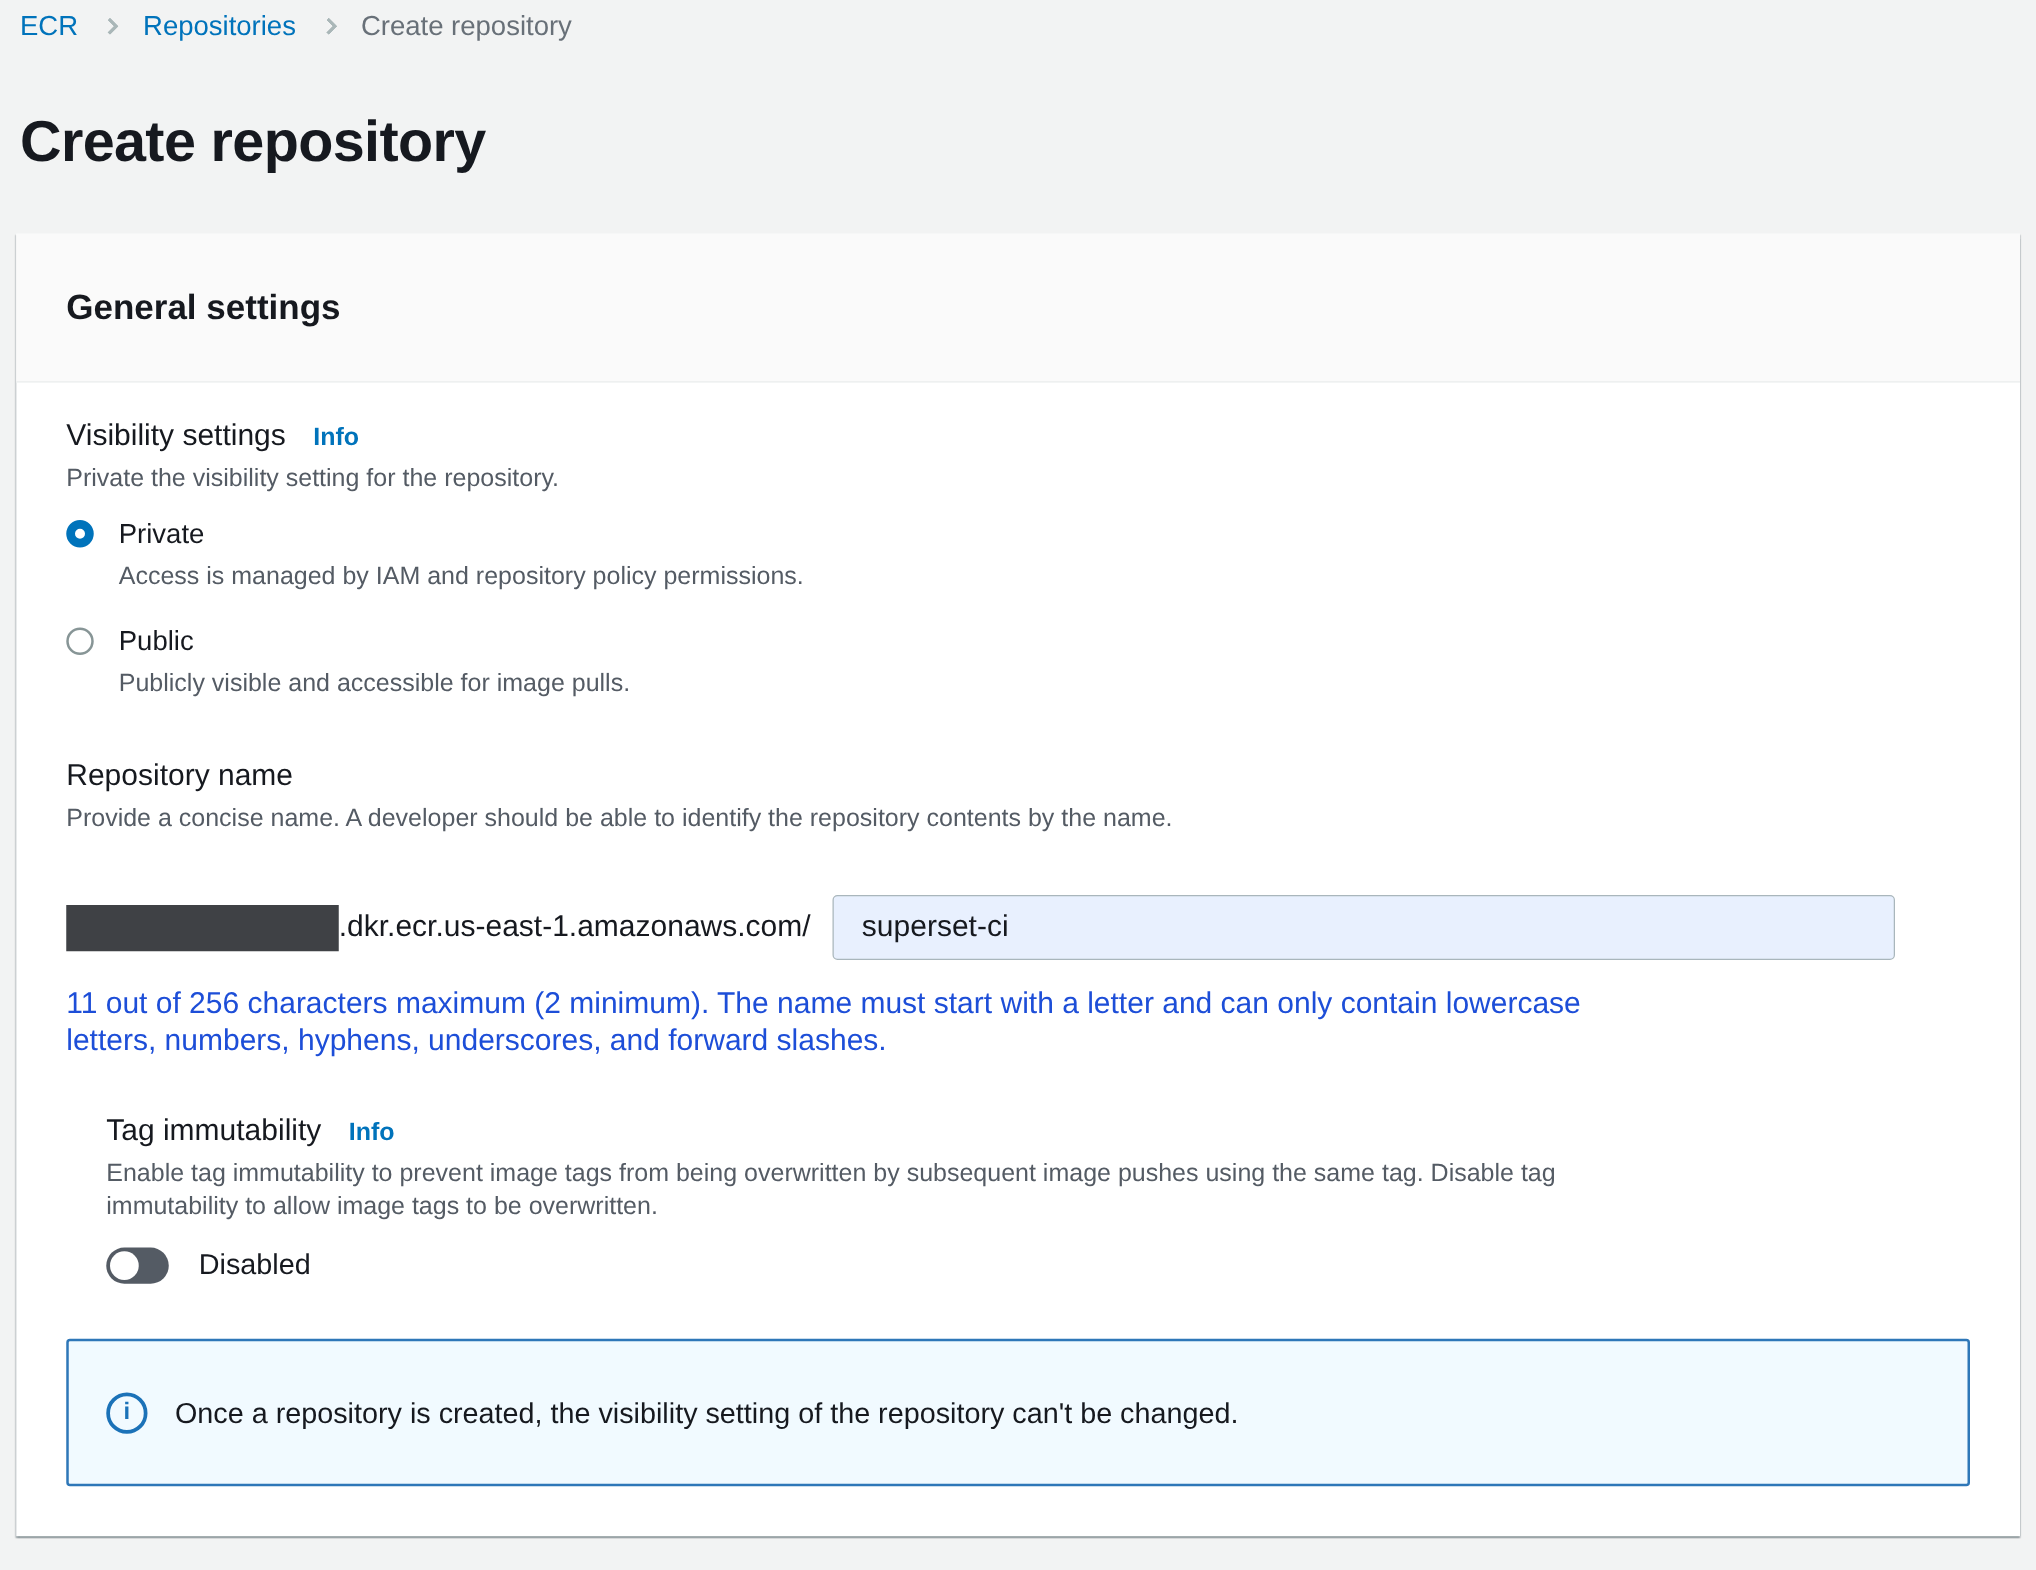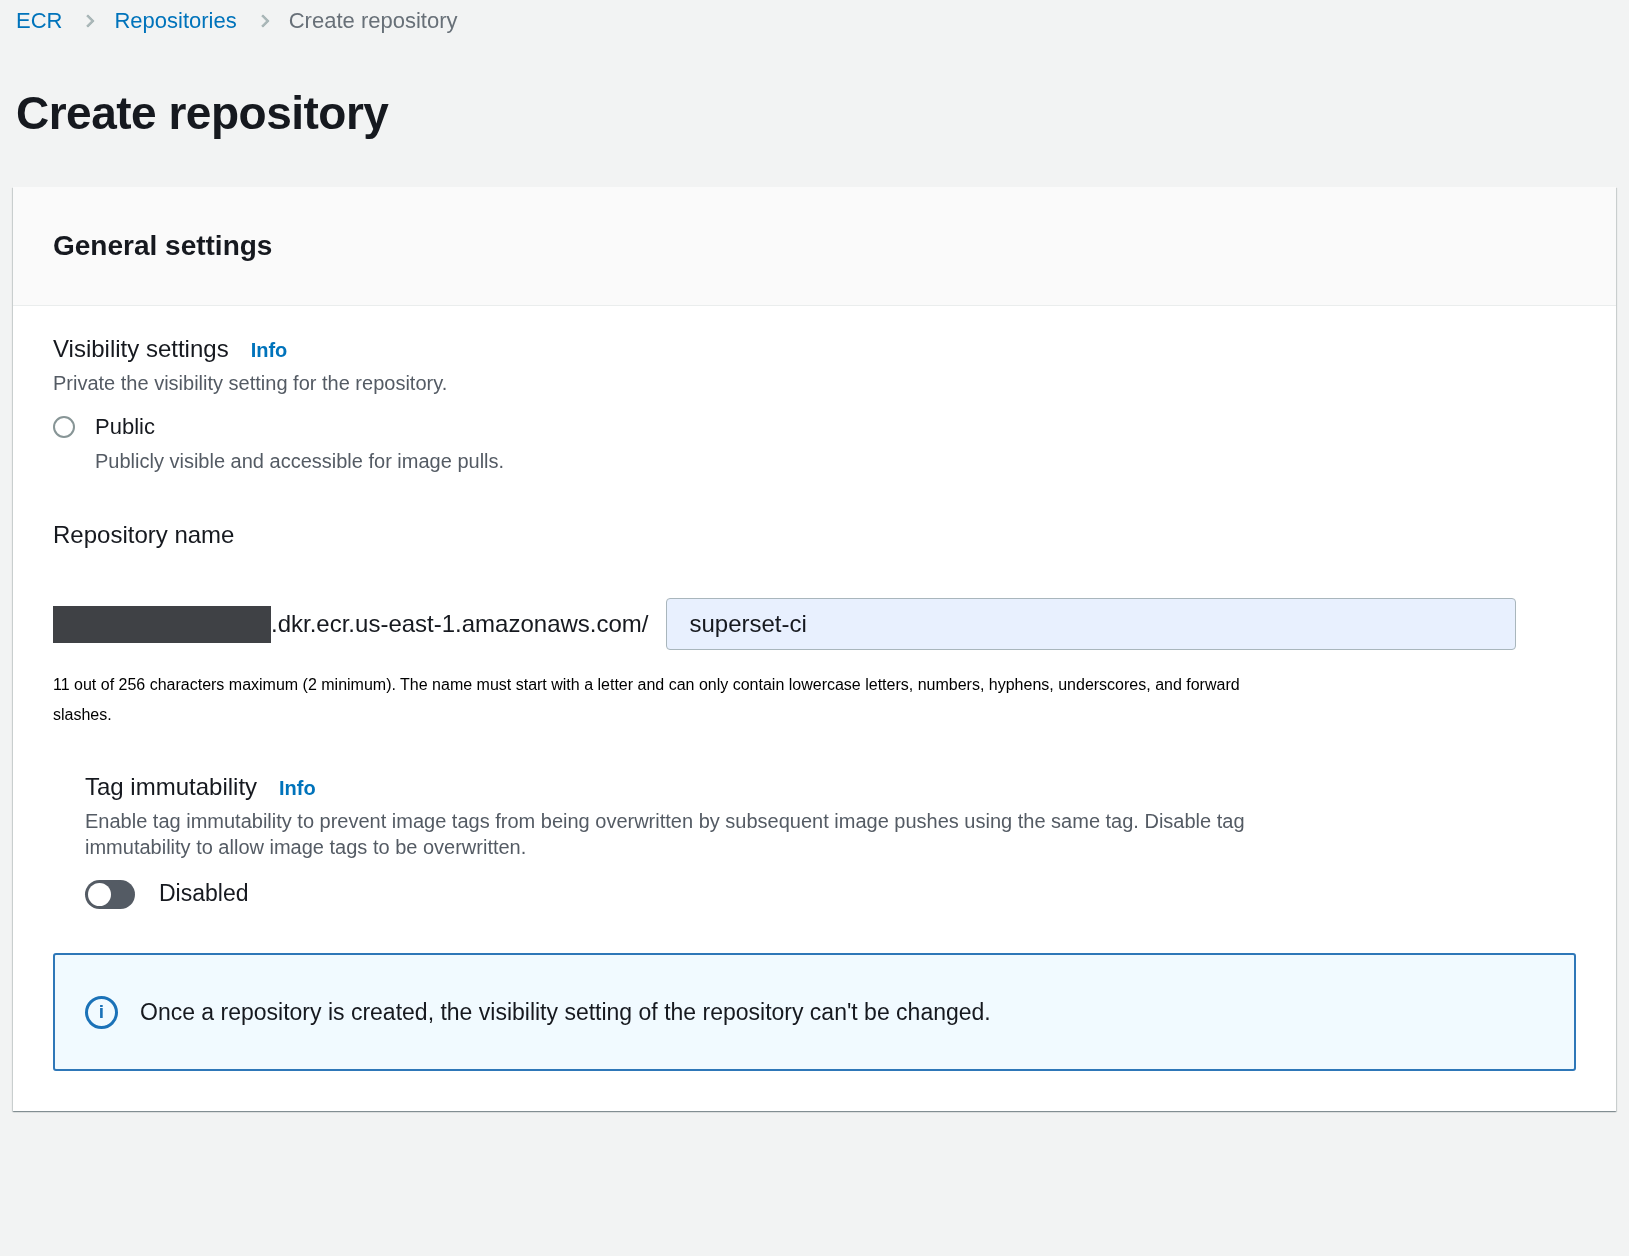--- a/index.html
+++ b/index.html
@@ -84,21 +84,21 @@
     height: 52px;
     background: #e8f0fe;
     border: 1px solid #a9b6bc;
     border-radius: 4px;
     padding: 0 22px;
     font-family: "Liberation Sans", sans-serif;
     font-size: 24px;
     color: #16191f;
     outline: none;
   }
-  .constraint { margin-top: 20px; font-size: 16px; line-height: 30px; color: #000000; max-width: 1230px; }
+  .constraint { margin-top: 20px; font-size: 24px; line-height: 30px; color: #1d4ed8; max-width: 1230px; }
 
   
   .tag-section { margin-top: 42px; margin-left: 32px; }
   .tag-desc { max-width: 1230px; }
   .toggle-row { display: flex; align-items: flex-start; margin-top: 20px; }
   .toggle {
     width: 50px; height: 29px; border-radius: 15px;
     background: #545b64; position: relative; cursor: pointer;
     flex: 0 0 50px;
   }
@@ -149,31 +149,39 @@
   </div>
 
   <div class="card-body">
 
     <div class="label-row">
       <span class="section-label">Visibility settings</span>
       <span class="info-link">Info</span>
     </div>
     <div class="section-desc">Private the visibility setting for the repository.</div>
 
+    <div class="radio-option">
+      <div class="radio-circle checked"></div>
+      <div class="radio-texts">
+        <div class="radio-label">Private</div>
+        <div class="radio-desc">Access is managed by IAM and repository policy permissions.</div>
+      </div>
+    </div>
 
     <div class="radio-option">
       <div class="radio-circle unchecked"></div>
       <div class="radio-texts">
         <div class="radio-label">Public</div>
         <div class="radio-desc">Publicly visible and accessible for image pulls.</div>
       </div>
     </div>
 
     <div class="repo-name-section">
       <div class="section-label">Repository name</div>
+      <div class="section-desc">Provide a concise name. A developer should be able to identify the repository contents by the name.</div>
 
       <div class="url-row">
         <div class="redacted"></div>
         <span class="url-prefix">.dkr.ecr.us-east-1.amazonaws.com/</span>
         <input class="name-input" type="text" value="superset-ci" style="">
       </div>
 
       <div class="constraint">11 out of 256 characters maximum (2 minimum). The name must start with a letter and can only contain lowercase letters, numbers, hyphens, underscores, and forward slashes.</div>
     </div>
 

